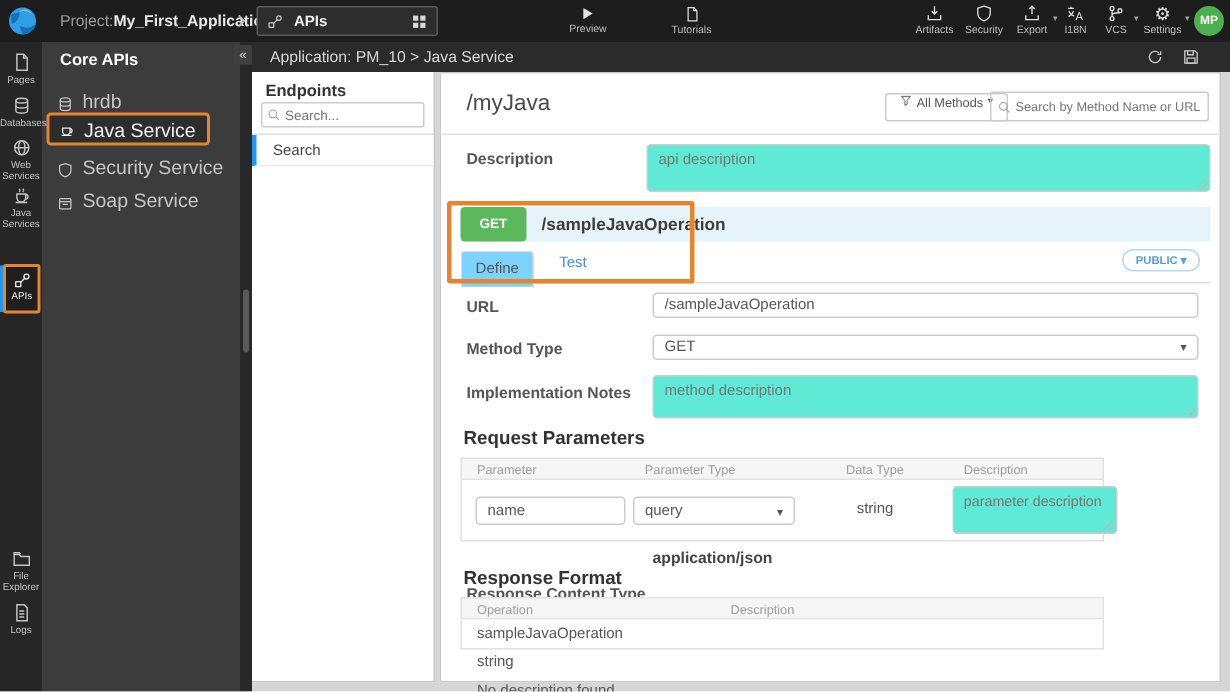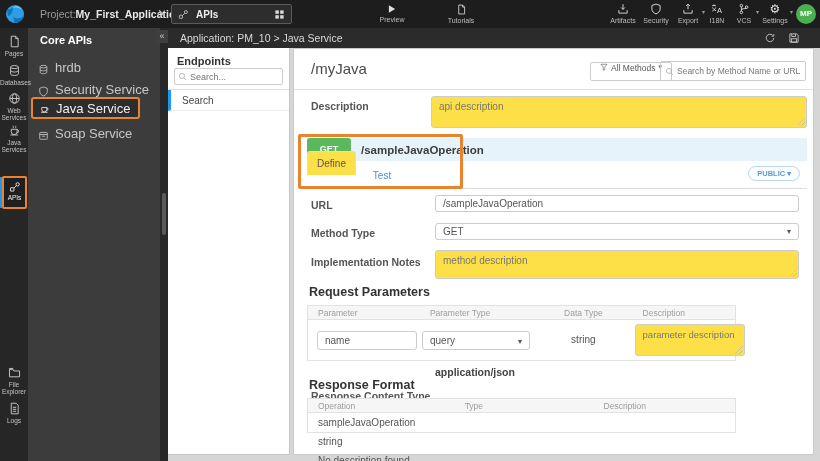--- a/index.html
+++ b/index.html
@@ -59,31 +59,31 @@
   .ep-item { position:absolute; left:0; top:42px; width:121px; height:21px; border-left:3px solid #2196f3; border-bottom:1px solid #ececec; line-height:21px; padding-left:11px; font-size:10px; color:#444; background:#fff; cursor:pointer; }
 
   
   .main { position:absolute; left:293px; top:48px; width:521px; height:407px; background:#fff; border:1px solid #c9c9c9; z-index:5; }
   .m-title { position:absolute; left:17px; top:11px; font-size:15px; color:#4a4a4a; }
   .methods-dd { position:absolute; left:296px; top:13px; width:82px; height:19px; border:1px solid #ccc; border-radius:2px; display:flex; justify-content:center; gap:3px; font-size:8.5px; color:#555; cursor:pointer; }
   .op-search { position:absolute; left:366px; top:12px; width:146px; height:20px; border:1px solid #ccc; border-radius:2px; display:flex; align-items:center; gap:3px; padding:0 4px; color:#999; }
   .op-search input { border:none; outline:none; flex:1; font-size:8.5px; color:#555; font-family:inherit; min-width:0; }
   .m-divider { position:absolute; left:0; top:40px; width:100%; height:1px; background:#e3e3e3; }
   .lbl { position:absolute; font-size:10.5px; font-weight:bold; color:#555; white-space:nowrap; }
-  .area { position:absolute; border:1px solid #ccc; border-radius:3px; background:#fde047; font-size:10px; color:#777; padding:4px 7px; }
+  .area { position:absolute; border:1px solid #ccc; border-radius:3px; background:#5eead4; font-size:10px; color:#777; padding:4px 7px; }
   .grip { position:absolute; right:1px; bottom:1px; width:8px; height:8px; background:repeating-linear-gradient(135deg, transparent, transparent 2px, #b9b9b9 2px, #b9b9b9 3px); clip-path:polygon(100% 0, 100% 100%, 0 100%); }
   .txt-input { position:absolute; border:1px solid #ccc; border-radius:3px; font-size:10px; color:#555; padding:0 7px; font-family:inherit; outline:none; }
   .fake-select { position:absolute; border:1px solid #ccc; border-radius:3px; font-size:10px; color:#555; padding-left:7px; background:#fff; cursor:pointer; }
   .fake-select .caret { position:absolute; right:7px; top:0; font-size:8px; color:#555; }
 
   .op-row { position:absolute; left:13px; top:89px; width:500px; height:23px; background:#e7f3fb; display:flex; align-items:center; cursor:pointer; }
   .get-badge { width:44px; height:23px; background:#5cb85c; border-radius:3px; color:#fff; font-weight:bold; font-size:9px; text-align:center; line-height:23px; }
   .op-path { margin-left:10px; font-weight:bold; font-size:11.5px; color:#3d3d3d; }
   .public-btn { margin-left:auto; margin-right:7px; height:15px; line-height:13px; padding:0 8px; border:1px solid #b9d7ee; border-radius:8px; background:#fbfdfe; color:#5b9bd5; font-size:7.5px; font-weight:bold; cursor:pointer;margin-top:48px; }
-  .tab-define { position:absolute; left:13px; top:102px; width:49px; height:25px; background:#fde047; border:1px solid #ddd; border-bottom:1px solid #fff; border-radius:3px 3px 0 0; font-size:10px; color:#555; text-align:center; line-height:24px; z-index:2; cursor:pointer; }
+  .tab-define { position:absolute; left:13px; top:118px; width:49px; height:25px; background:#7dd3fc; border:1px solid #ddd; border-bottom:1px solid #fff; border-radius:3px 3px 0 0; font-size:10px; color:#555; text-align:center; line-height:24px; z-index:2; cursor:pointer; }
   .tab-test { position:absolute; left:68px; top:115px; width:40px; height:25px; font-size:10px; color:#4a90d9; text-align:center; line-height:24px; z-index:2; cursor:pointer; }
   .tab-border { position:absolute; left:13px; top:139px; width:500px; height:1px; background:#ddd; z-index:1; }
 
   .sec-heading { position:absolute; left:15px; font-size:12.5px; font-weight:bold; color:#333; }
 
   .tbl { position:absolute; left:13px; width:429px; }
   .tbl-head { display:flex; background:#f6f6f6; border:1px solid #e2e2e2; font-size:8.5px; color:#9c9c9c; align-items:center; }
   .tbl-head > div { padding-left:10px; }
   .tbl-body { display:flex; border:1px solid #e2e2e2; border-top:none; position:relative; background:#fff; }
   .c1 { width:129px; } .c2 { width:120px; } .c3 { width:125px;text-align:center; } .c4 { width:118px; }
@@ -245,35 +245,35 @@
 <div class="core">
   <div class="core-header">Core APIs</div>
   <div class="core-item">
     <svg class="ic" width="11" height="11" viewBox="0 0 16 16">
         <ellipse cx="8" cy="3.8" rx="4.8" ry="1.9"></ellipse>
         <path d="M3.2 3.8v8.4c0 1 2.1 1.9 4.8 1.9s4.8-.9 4.8-1.9V3.8"></path>
         <path d="M3.2 8c0 1 2.1 1.9 4.8 1.9S12.8 9 12.8 8"></path>
       </svg>
     <span>hrdb</span>
   </div>
-  <div class="core-item">
-    <svg class="ic" width="11" height="11" viewBox="0 0 16 16">
-        <path d="M8 1.5l5.5 1.8V8c0 3.2-2.3 5.3-5.5 6.5C4.8 13.3 2.5 11.2 2.5 8V3.3z"></path>
-      </svg>
-    <span>Security Service</span>
-  </div>
   <div class="core-item" style="padding-left:3px;">
     <span class="core-sel-box">
       <svg class="ic" width="11" height="11" viewBox="0 0 16 16">
           <path d="M4 6.5h7.2v3a3.6 3.6 0 0 1-7.2 0z"></path>
           <path d="M11.2 7a1.9 1.9 0 0 1 0 3.8"></path>
           <path d="M3 13.5h9.5"></path>
         </svg>
       <span>Java Service</span>
     </span>
+  </div>
+  <div class="core-item">
+    <svg class="ic" width="11" height="11" viewBox="0 0 16 16">
+        <path d="M8 1.5l5.5 1.8V8c0 3.2-2.3 5.3-5.5 6.5C4.8 13.3 2.5 11.2 2.5 8V3.3z"></path>
+      </svg>
+    <span>Security Service</span>
   </div>
   <div class="core-item">
     <svg class="ic" width="11" height="11" viewBox="0 0 16 16">
         <rect x="2.5" y="3.5" width="11" height="10" rx="1"></rect>
         <path d="M2.5 6.5h11M5.5 9h5"></path>
       </svg>
     <span>Soap Service</span>
   </div>
 </div>
 
@@ -383,21 +383,20 @@
     </div>
   </div>
 
   <div class="lbl" style="left:17px; top:317px;margin-top:24px;">Response Content Type</div>
   <div class="lbl" style="left:141px; top:317px; color:#444;">application/json</div>
 
   <div class="sec-heading" style="top:329px;">Response Format</div>
   <div class="tbl" style="top:349px;">
     <div class="tbl-head" style="height:15px;">
       <div class="d1">Operation</div>
-      <div class="d2">Type</div>
       <div class="d3">Description</div>
     </div>
     <div class="tbl-body" style="height:20px; line-height:19px;flex-direction:column;">
       <div class="d1 cell-txt" style="padding-left:10px;">sampleJavaOperation</div>
       <div class="d2 cell-txt" style="padding-left:10px;">string</div>
       <div class="d3 cell-txt" style="padding-left:10px;">No description found</div>
     </div>
   </div>
 </div>
 

